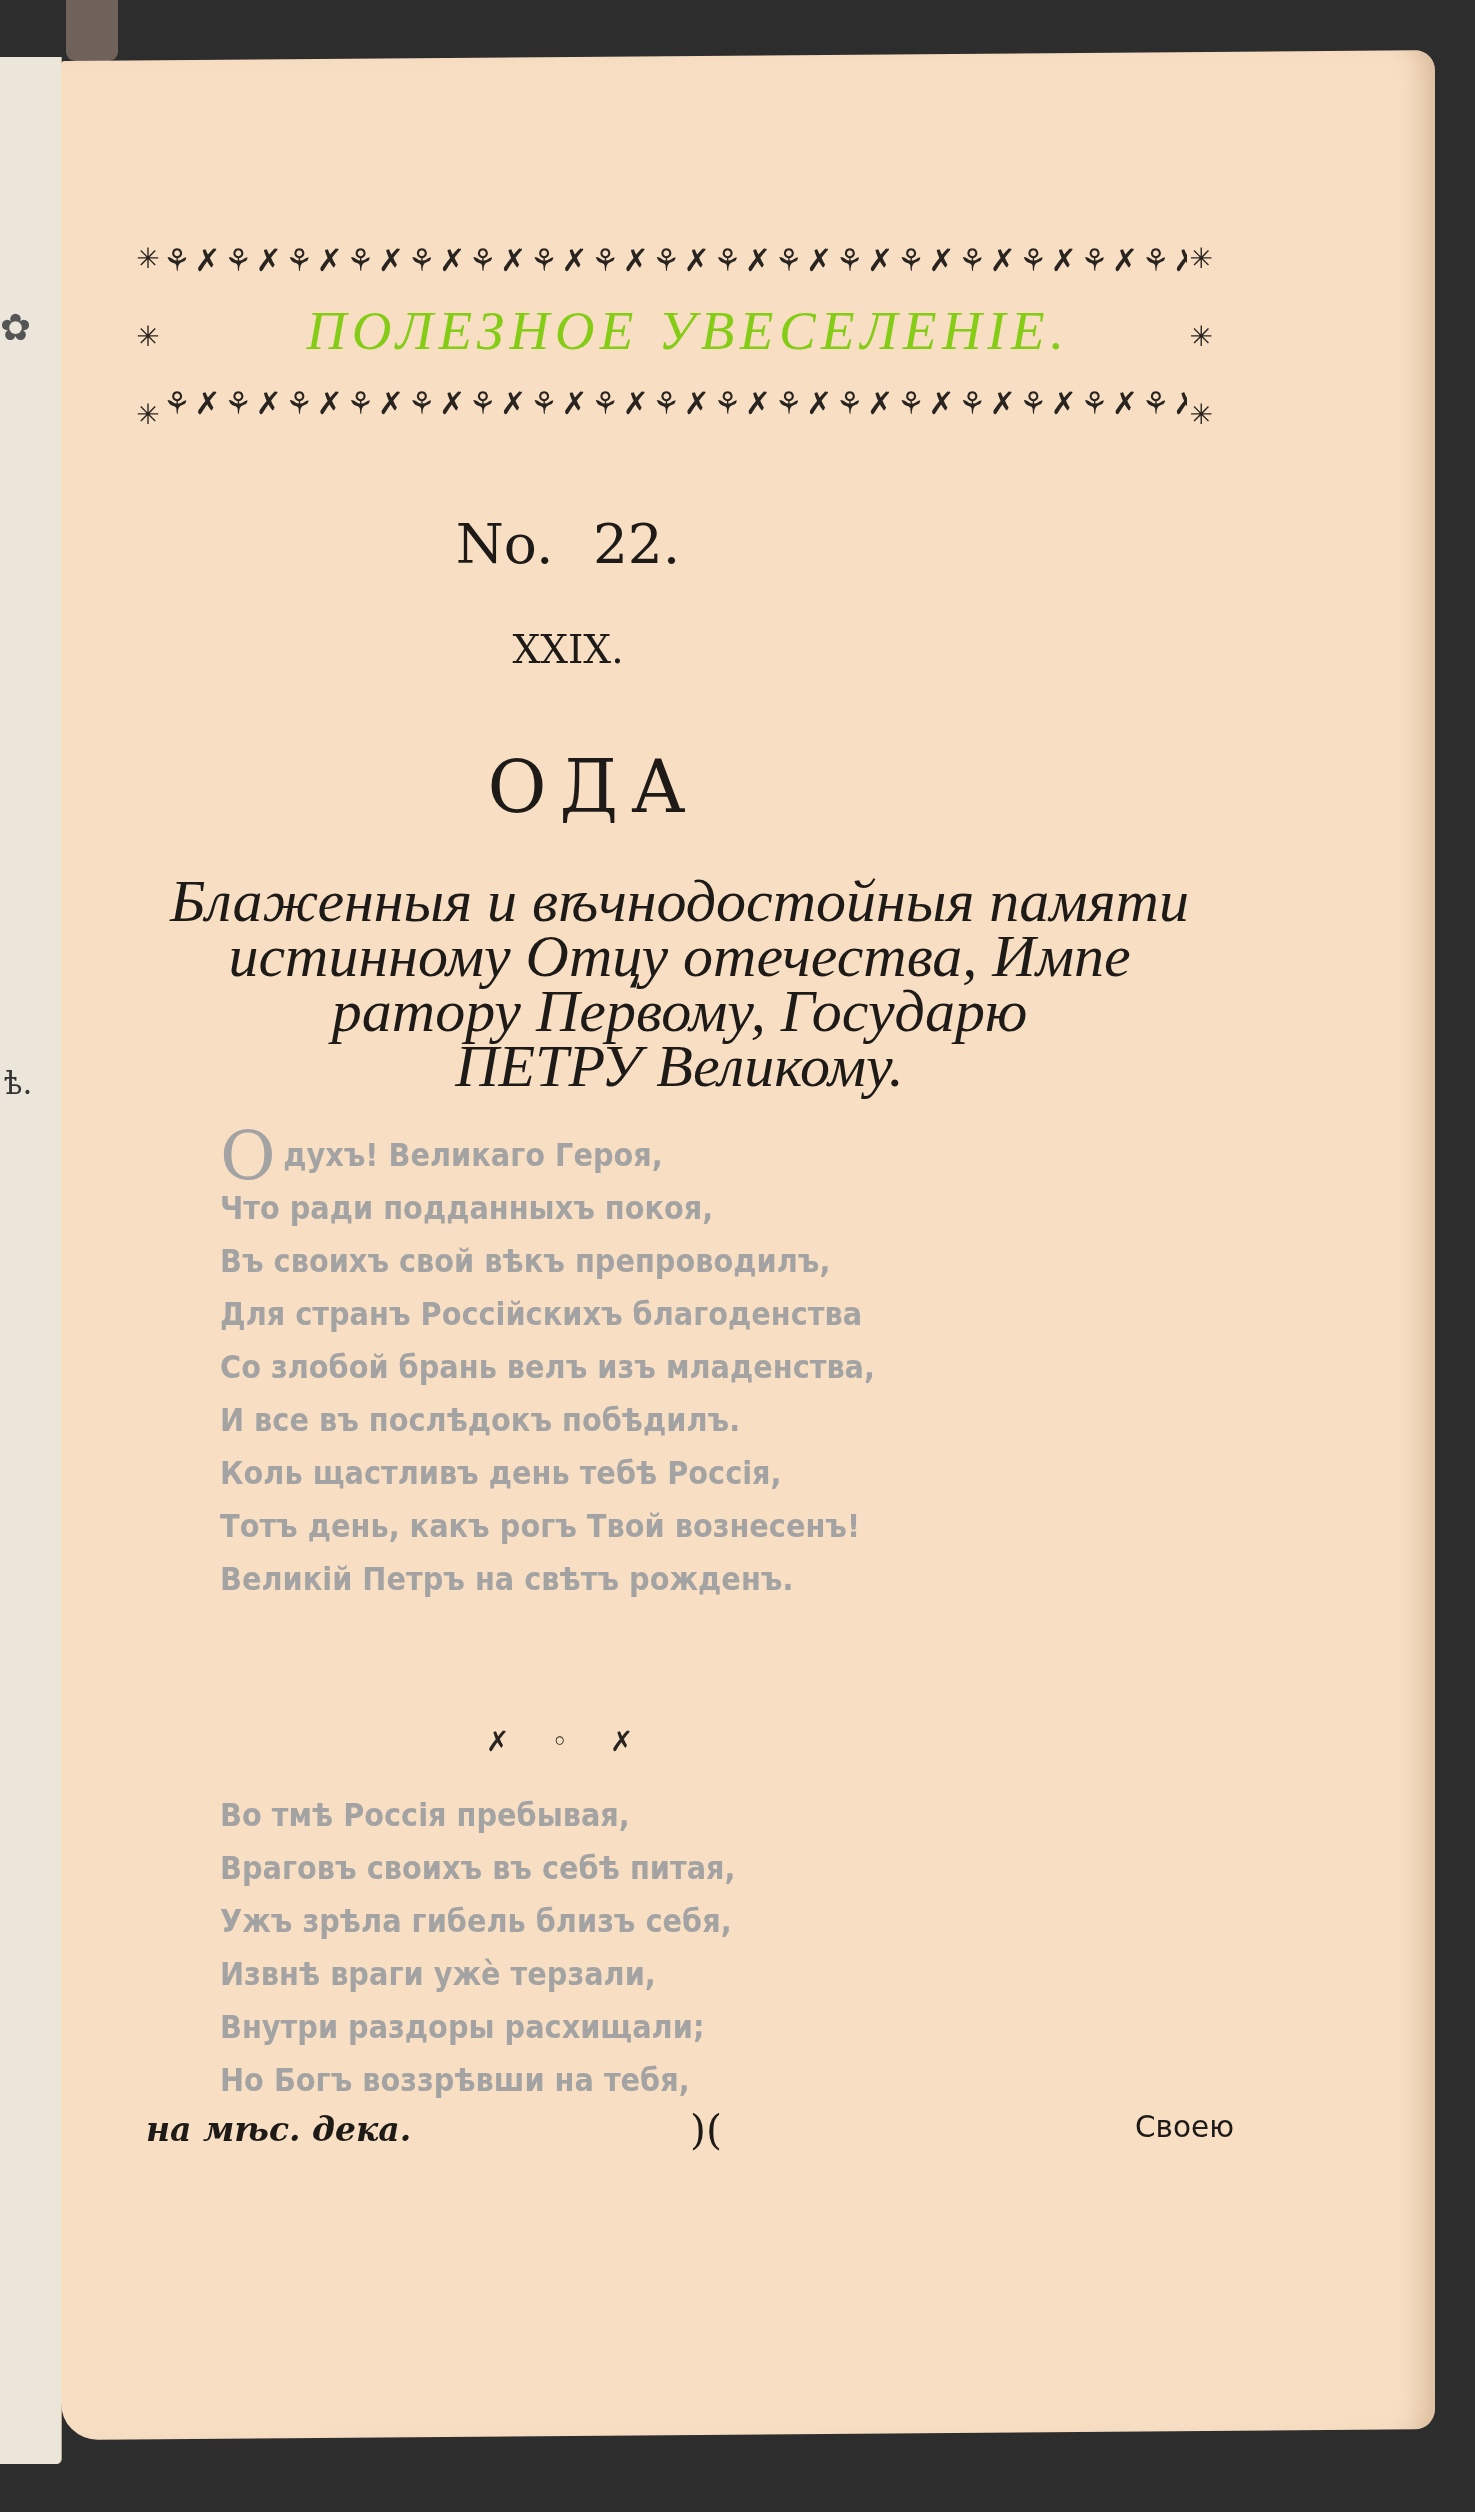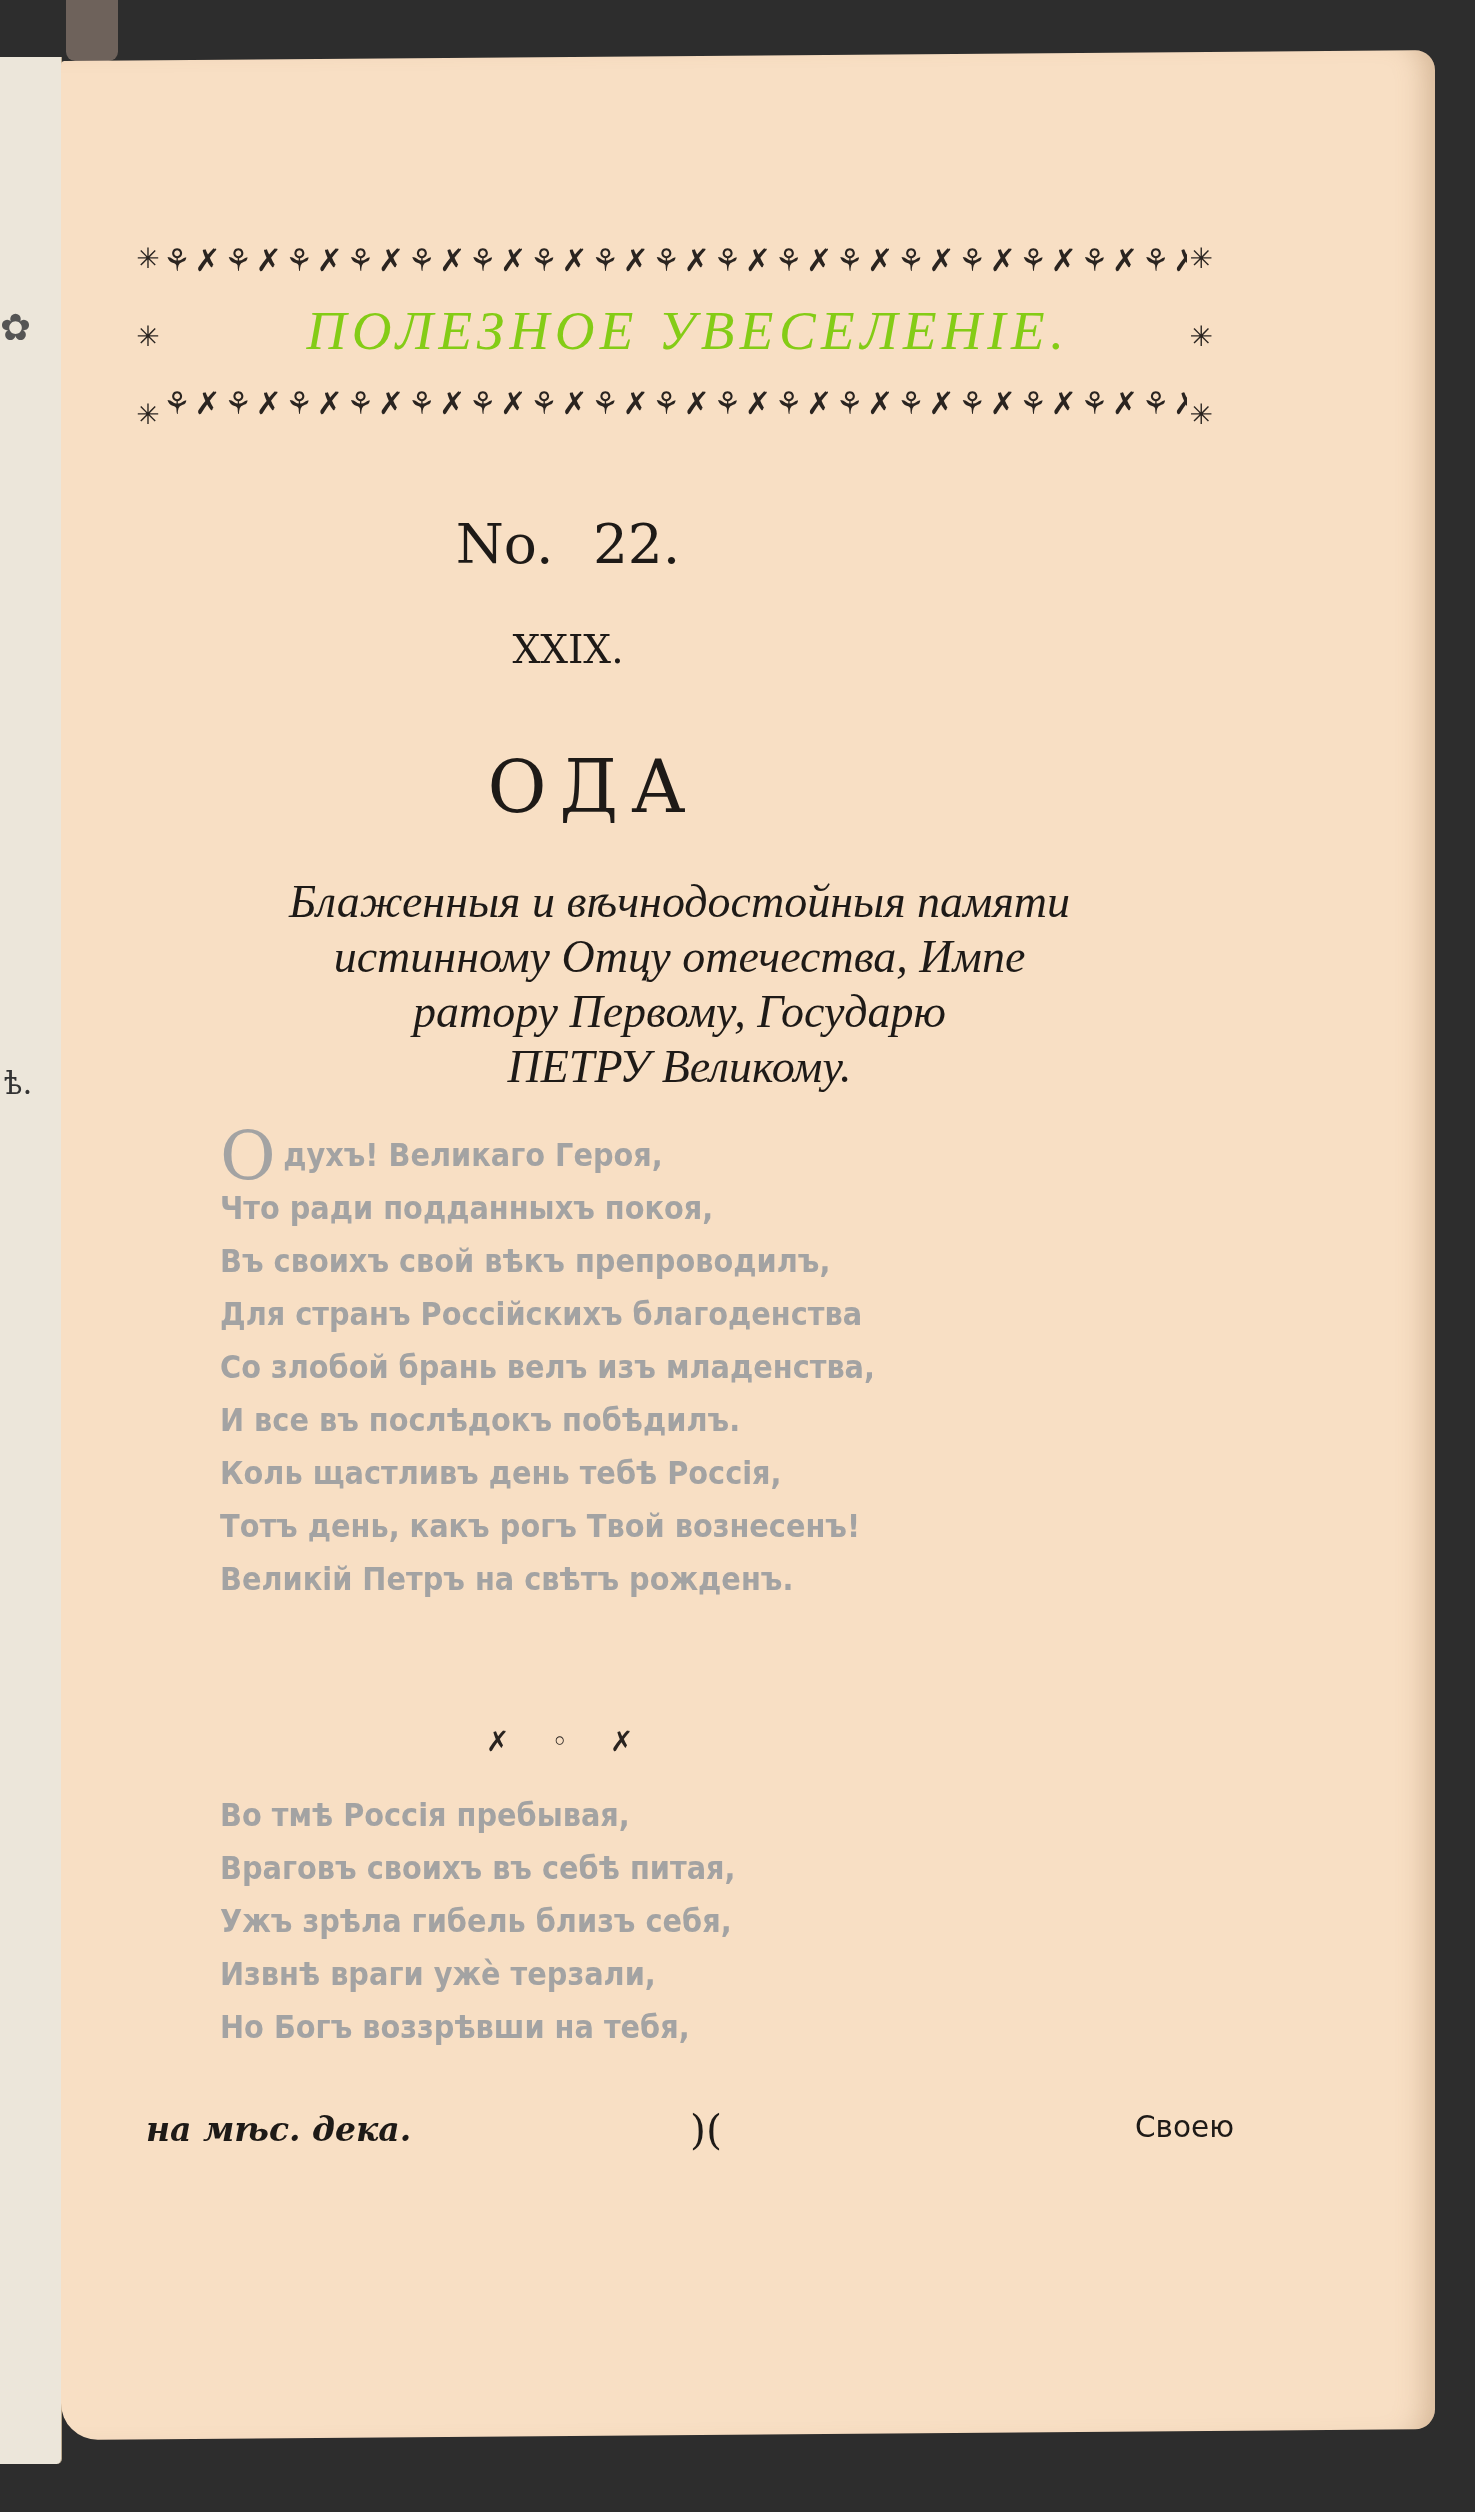--- a/index.html
+++ b/index.html
@@ -67,21 +67,21 @@
   .section-number {
     position: absolute; left: 0; top: 627px; width: 1014px; text-align: center;
     font-family: "DejaVu Serif", serif; font-size: 39px;
   }
   .ode-title {
     position: absolute; left: 0; top: 745px; width: 1014px; text-align: center;
     font-family: "DejaVu Serif", serif; font-size: 72px; letter-spacing: 13px; padding-left: 25px;
   }
   .dedication {
     position: absolute; left: 65px; top: 874px; width: 1107px;
-    font-family: "Liberation Serif", serif; font-style: italic; font-size: 46px;
+    font-family: "Liberation Serif", serif; font-style: italic; font-size: 60px;
     line-height: 55px; text-align: center;
   }
   .dedication div { white-space: nowrap; }
   .verse {
     position: absolute; left: 159px; width: 922px;
     font-family: "DejaVu Sans Condensed", "DejaVu Sans", sans-serif; font-size: 32px;
     font-weight: bold; color: #a3a3a3;
   }
   .verse .line { height: 53px; line-height: 53px; white-space: nowrap; }
   .verse .dropcap {
@@ -153,20 +153,21 @@
     <div class="line">Великiй Петръ на свѣтъ рожденъ.</div>
   </div>
 
   <div class="divider">✗ ◦ ✗</div>
 
   <div class="verse stanza-2">
     <div class="line">Во тмѣ Россiя пребывая,</div>
     <div class="line">Враговъ своихъ въ себѣ питая,</div>
     <div class="line">Ужъ зрѣла гибель близъ себя,</div>
     <div class="line">Извнѣ враги ужѐ терзали,</div>
+    <div class="line">Внутри раздоры расхищали;</div>
     <div class="line">Но Богъ воззрѣвши на тебя,</div>
   </div>
 
   <div class="footer">
     <span class="sig">на мѣс. дека.</span>
     <span class="signature-mark">)(</span>
     <span class="catchword">Своею</span>
   </div>
 </div>
 

